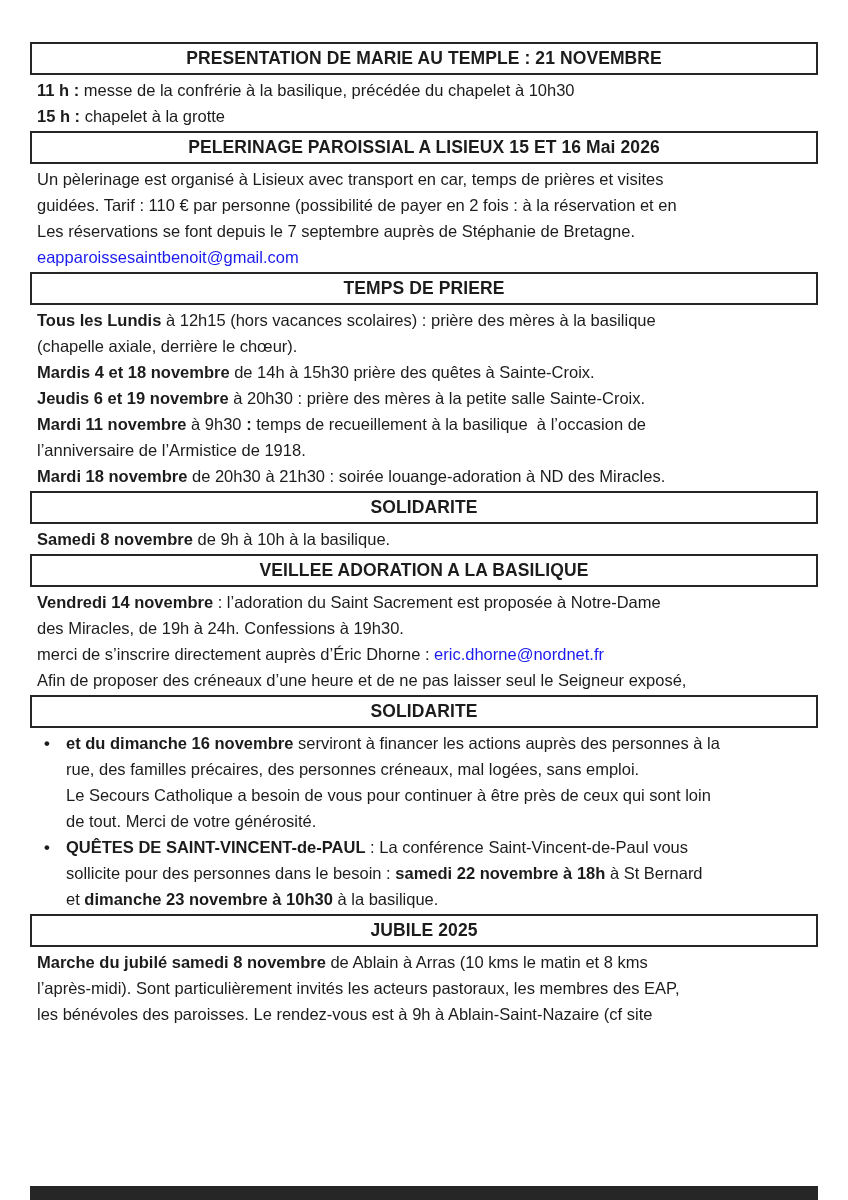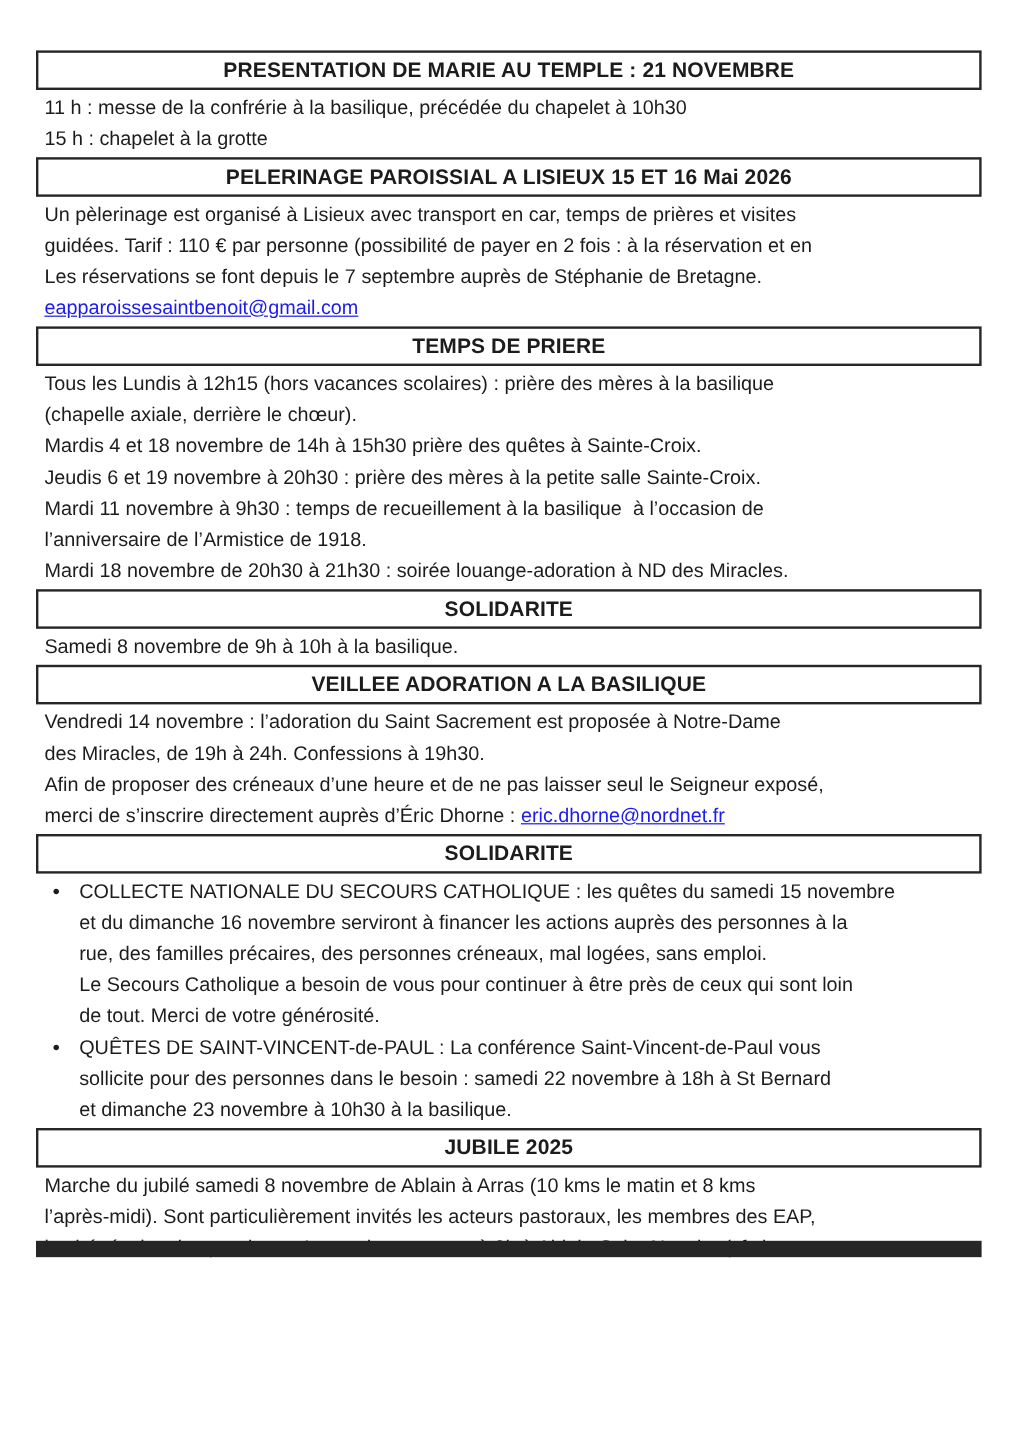--- a/index.html
+++ b/index.html
@@ -1,18 +1,18 @@
 <!DOCTYPE html>
 <html><head>
 <meta charset="utf-8">
 <style>
   html,body{margin:0;padding:0;background:#ffffff;}
   .page{
     position:relative;
-    width:848px;height:1048px;
+    width:848px;height:1200px;
     background:var(--page-bg,#ffffff);
     overflow:hidden;
     font-family:"Liberation Sans", sans-serif;
     color:var(--text-color,#1c1c1c);
     border-radius:20px;
   }
   .content{
     position:absolute;
     left:30px;top:40px;
     width:788px;
@@ -30,24 +30,23 @@
     font-size:17.5px;
     letter-spacing:0.1px;
     white-space:pre;
   }
   .para{margin:2px 0 2px 0;padding-left:7px;}
   .line{
     line-height:26px;
     font-size:16.5px;
     white-space:pre;
   }
-  .b{font-weight:400;}
+  .b{font-weight:700;}
   .link{
     color:var(--link-color,#1b1bef);
-    text-decoration:underline;
     cursor:pointer;
   }
   .list{margin:2px 0 2px 0;padding-left:7px;}
   .bullet-item{position:relative;padding-left:29px;}
   .bullet-item .dot{
     position:absolute;left:7px;top:0;
     line-height:26px;font-size:16.5px;font-weight:700;
   }
   .cutoff-bar{
     position:absolute;
@@ -94,30 +93,29 @@
       </div>
       <div class="para">
         <div class="line"><span class="b ">Samedi 8 novembre</span><span> de 9h à 10h à la basilique.</span></div>
       </div>
       <div class="box">
         <span class="box-title">VEILLEE ADORATION A LA BASILIQUE</span>
       </div>
       <div class="para">
         <div class="line"><span class="b ">Vendredi 14 novembre</span><span> : l’adoration du Saint Sacrement est proposée à Notre-Dame</span></div>
         <div class="line"><span>des Miracles, de 19h à 24h. Confessions à 19h30.</span></div>
+        <div class="line"><span>merci de s’inscrire directement auprès d’Éric Dhorne : </span><span class="link">eric.dhorne@nordnet.fr</span></div>
         <div class="line"><span>Afin de proposer des créneaux d’une heure et de ne pas laisser seul le Seigneur exposé,</span></div>
-        <div class="line"><span>merci de s’inscrire directement auprès d’Éric Dhorne : </span><span class="link">eric.dhorne@nordnet.fr</span></div>
       </div>
       <div class="box">
         <span class="box-title">SOLIDARITE</span>
       </div>
       <div class="list">
         <div class="bullet-item">
           <span class="dot">•</span>
-          <div class="line"><span class="b ">COLLECTE NATIONALE DU SECOURS CATHOLIQUE :</span><span> les quêtes du </span><span class="b ">samedi 15 novembre</span></div>
           <div class="line"><span class="b ">et du dimanche 16 novembre</span><span> serviront à financer les actions auprès des personnes à la</span></div>
           <div class="line"><span>rue, des familles précaires, des personnes créneaux, mal logées, sans emploi.</span></div>
           <div class="line"><span>Le Secours Catholique a besoin de vous pour continuer à être près de ceux qui sont loin</span></div>
           <div class="line"><span>de tout. Merci de votre générosité.</span></div>
         </div>
         <div class="bullet-item">
           <span class="dot">•</span>
           <div class="line"><span class="b ">QUÊTES DE SAINT-VINCENT-de-PAUL</span><span> : La conférence Saint-Vincent-de-Paul vous</span></div>
           <div class="line"><span>sollicite pour des personnes dans le besoin : </span><span class="b ">samedi 22 novembre à 18h</span><span> à St Bernard</span></div>
           <div class="line"><span>et </span><span class="b ">dimanche 23 novembre à 10h30</span><span> à la basilique.</span></div>

